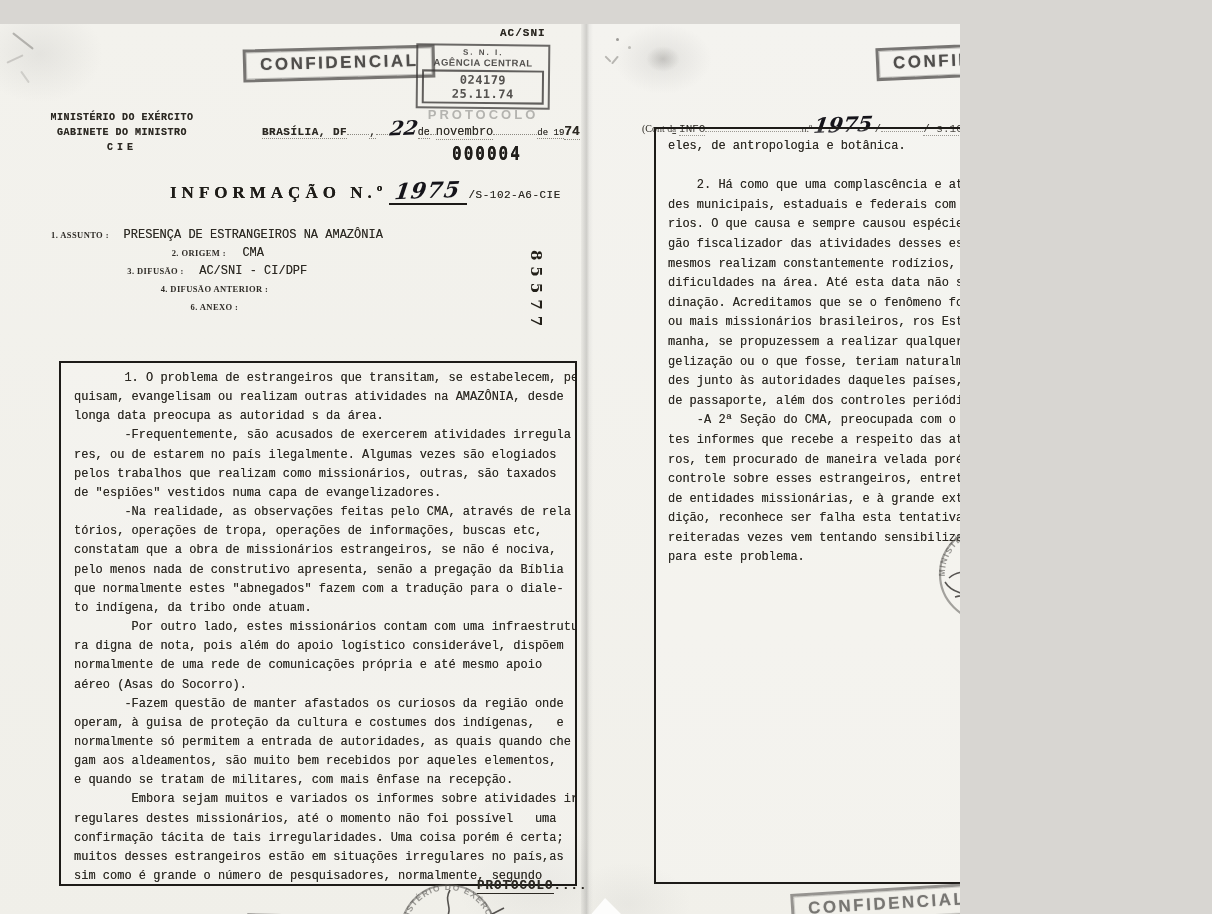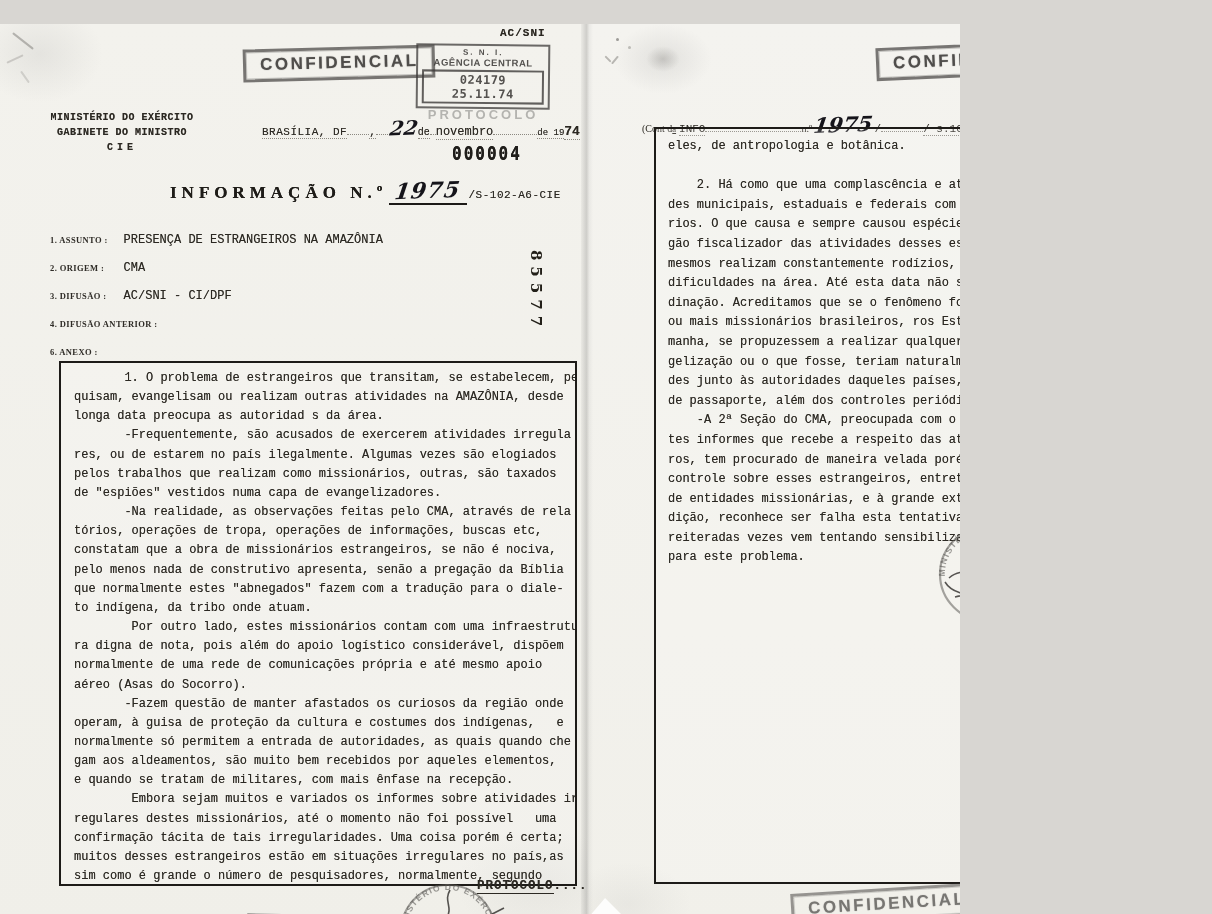--- a/index.html
+++ b/index.html
@@ -60,21 +60,21 @@
   .dot{display:inline-block;border-bottom:1px dotted #8b8880;height:12px;}
   .u-dot{border-bottom:1px dotted #8b8880;text-align:center;}
 
   .doc-title{white-space:nowrap;}
   .doc-title .t-label{font-family:"Liberation Serif",serif;font-weight:700;font-size:17px;
     letter-spacing:5px;color:#1e1c18;text-shadow:0 0 .6px #1e1c18;}
   .doc-title .t-numwrap{display:inline-block;border-bottom:2px solid #1c1a17;padding:0 6px;margin:0 2px;}
   .doc-title .t-num{font-size:22px;letter-spacing:1px;}
   .doc-title .t-suffix{font-size:11px;font-weight:400;letter-spacing:.5px;}
 
-  .meta-row{line-height:27px;white-space:nowrap;}
+  .meta-row{line-height:17px;white-space:nowrap;text-align:center;}
   .meta-label{display:inline-block;min-width:60px;font-family:"Liberation Serif",serif;
     font-weight:700;font-size:8.5px;letter-spacing:.4px;color:#2e2b26;}
   .meta-value{font-size:12px;font-weight:400;margin-left:4px;}
 
   .body-box{border:2px solid #1d1b18;overflow:hidden;background:rgba(255,255,255,.15);}
   .body-box pre{margin:0;font-family:"Liberation Mono","DejaVu Sans Mono",monospace;
     color:#2b2822;text-shadow:0 0 .5px rgba(40,36,30,.6);}
   .p1pre{font-size:12px;line-height:19.15px;padding:6px 6px 0 13px;}
   .p2pre{font-size:12px;line-height:19.6px;padding:8px 6px 0 12px;}
 
@@ -121,21 +121,21 @@
     </div>
     <div class="abs sni-proto" style="left:416px;top:82px;width:134px;">PROTOCOLO</div>
 
     <div class="abs letterhead typed" style="left:46px;top:86px;">
       <div>MINISTÉRIO DO EXÉRCITO</div>
       <div>GABINETE DO MINISTRO</div>
       <div class="cie">CIE</div>
     </div>
 
     <div class="abs dateline" style="left:262px;top:92px;">
-      <span class="typed u-dot" style="font-size:11px;font-weight:400;letter-spacing:.5px;">BRASÍLIA, DF</span>
+      <span class="typed u-dot" style="font-size:11px;font-weight:700;letter-spacing:.5px;">BRASÍLIA, DF</span>
       <span class="dot" style="width:22px;"></span>
       <span class="typed u-dot" style="font-size:11px;">,</span>
       <span class="dot" style="width:14px;"></span>
       <span class="hw" style="font-size:20px;">22</span>
       <span class="typed u-dot" style="font-size:10px;">de</span>
       <span class="dot" style="width:6px;"></span>
       <span class="typed u-dot" style="font-size:12px;">novembro</span>
       <span class="dot" style="width:44px;"></span>
       <span class="typed u-dot" style="font-size:9px;">de 19</span>
       <span class="typed u-dot" style="font-size:13px;font-weight:700;">74</span>

